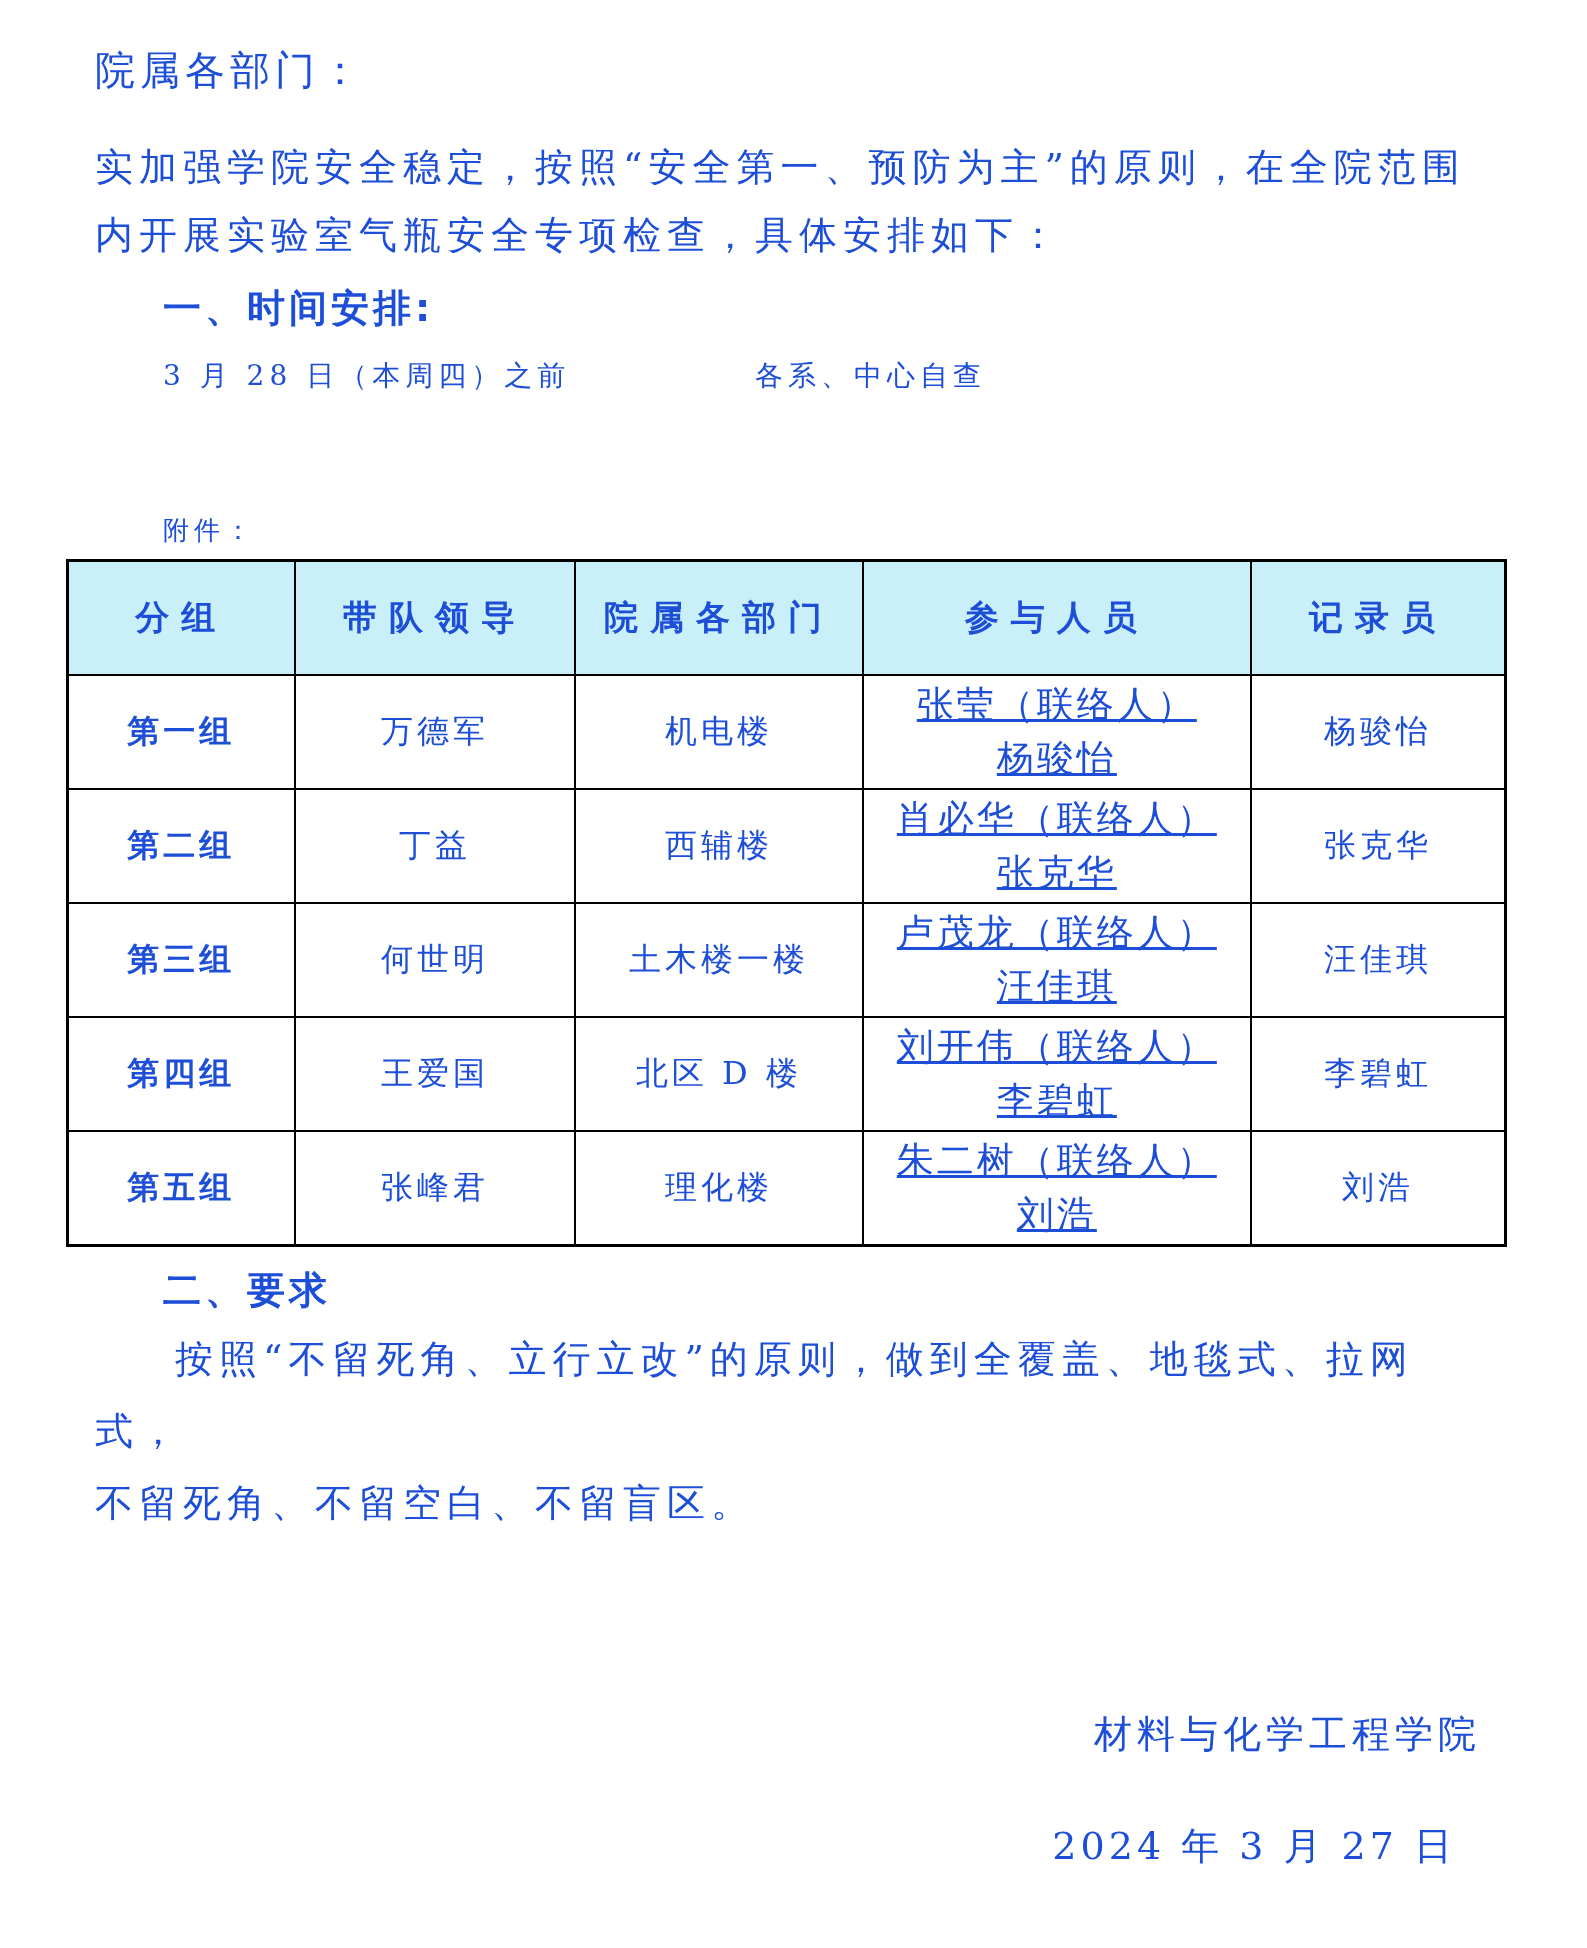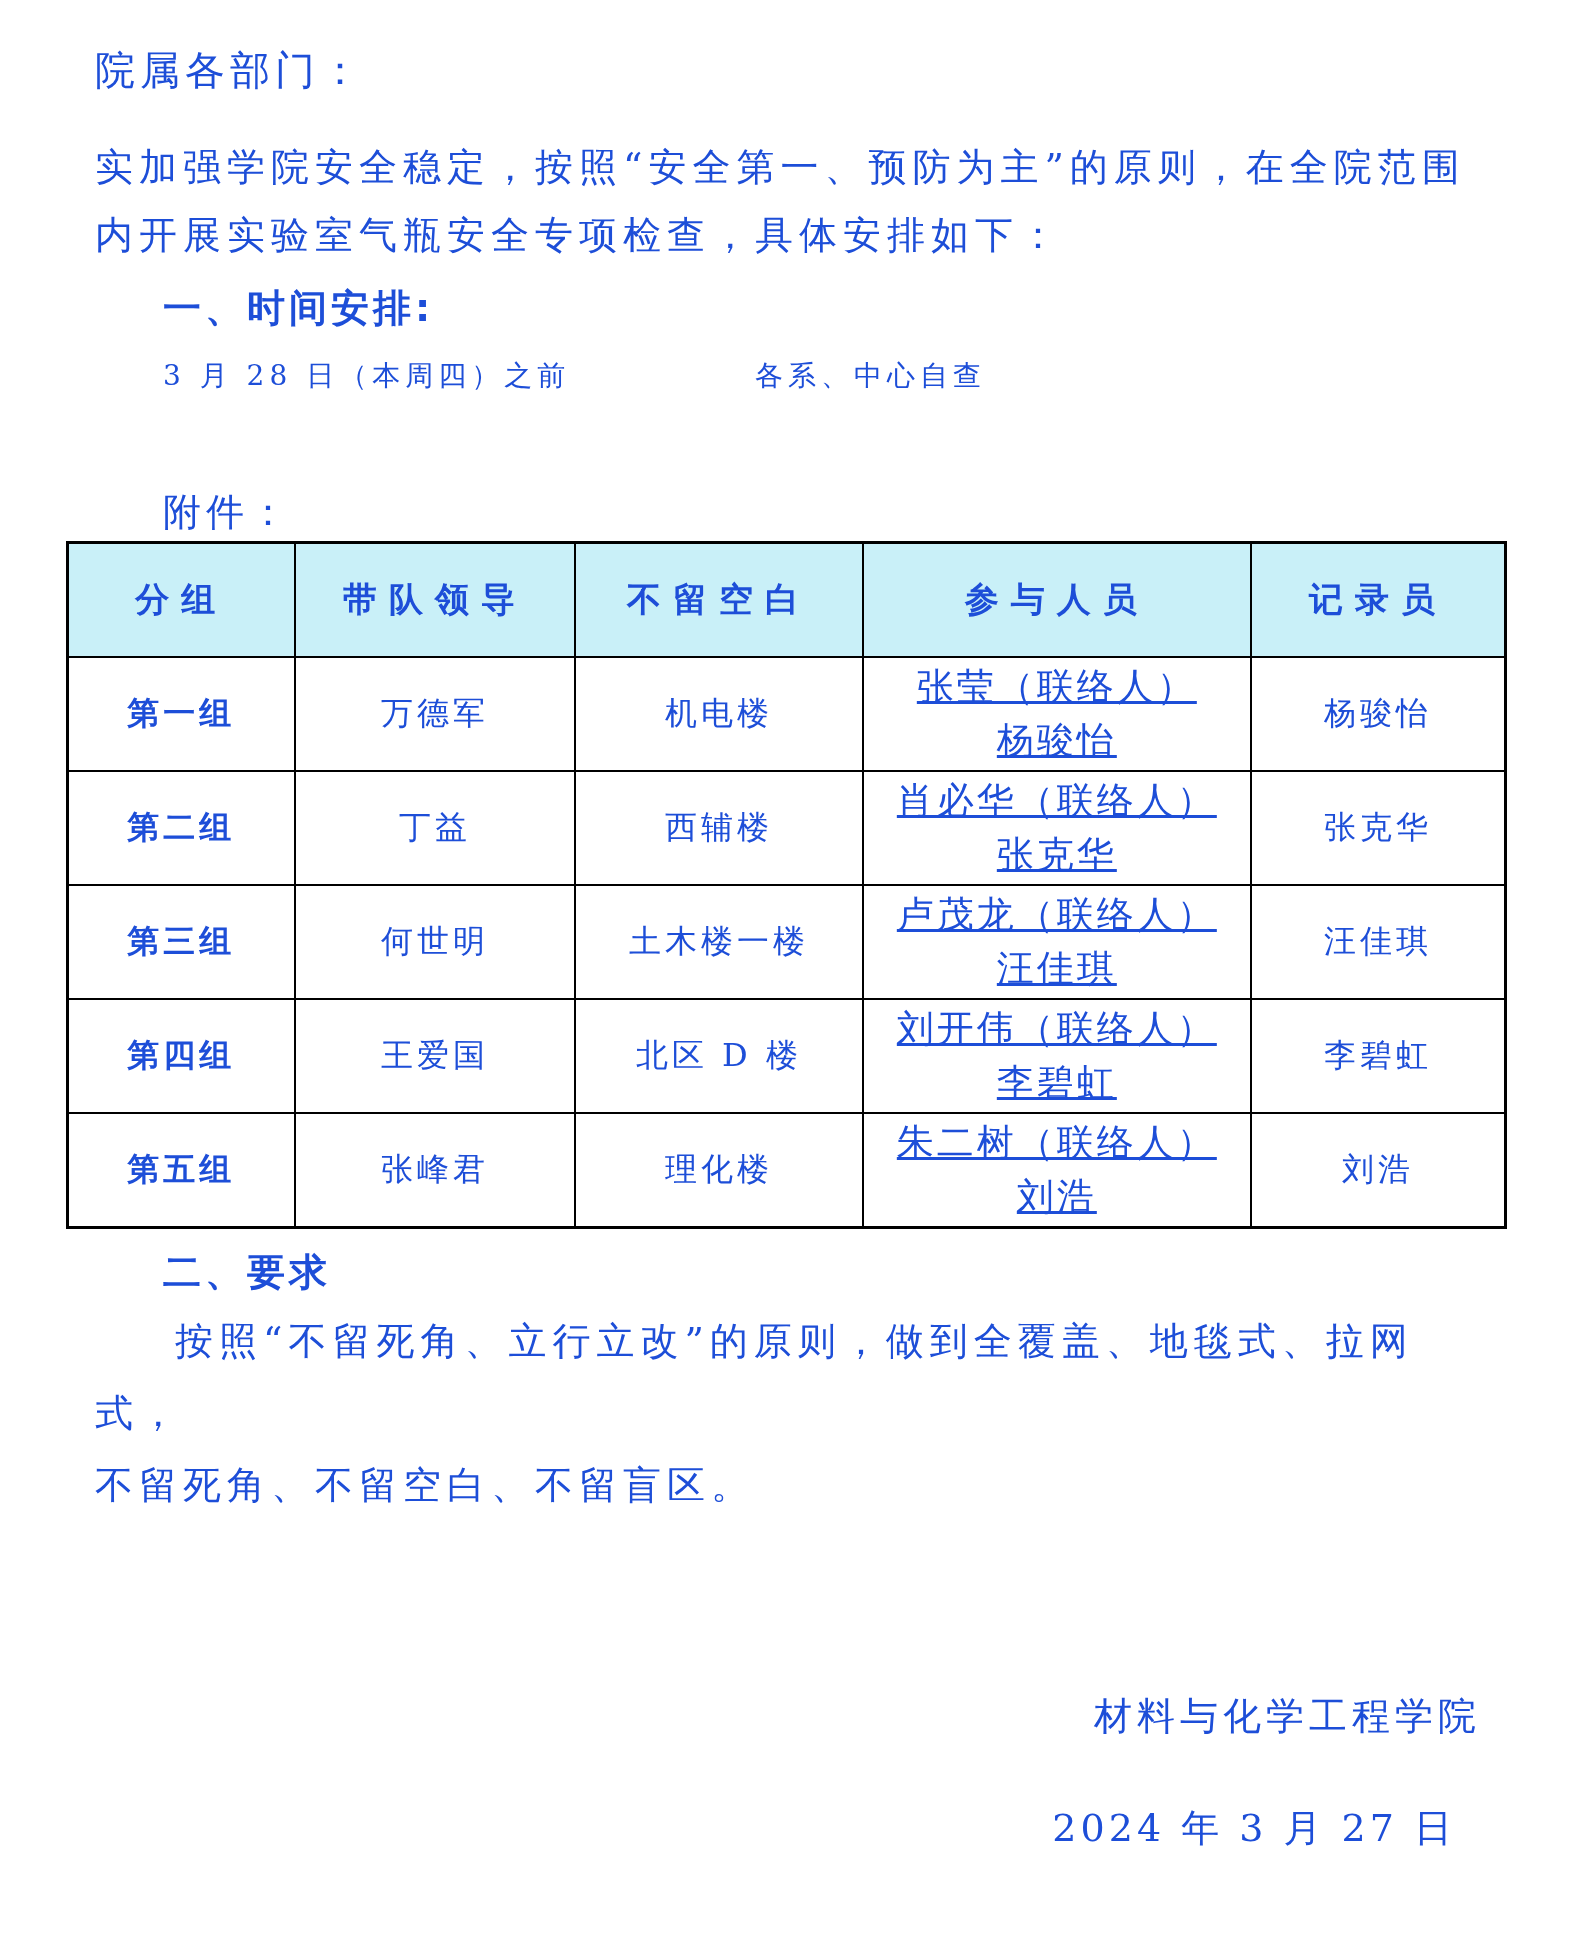--- a/index.html
+++ b/index.html
@@ -30,22 +30,22 @@
   }
   .sec1-heading { margin-top:14px; }
   .schedule-row {
     position:relative;
     margin-left:68px;
     font-size:28px; line-height:70px; height:70px; letter-spacing:5px;
   }
   .schedule-row .activity { position:absolute; left:592px; top:0; }
   .schedule-first { margin-top:8px; }
   .attachment {
-    margin-top:6px; margin-left:68px;
-    font-size:38px; line-height:50px; letter-spacing:5px;
+    margin-top:24px; margin-left:68px;
+    font-size:26px; line-height:50px; letter-spacing:5px;
   }
   table.inspection {
     margin-top:4px; margin-left:-29px;
     width:1441px;
     border-collapse:collapse;
     table-layout:fixed;
     border:3px solid #000;
     padding-left:47px;
   }
   table.inspection th, table.inspection td {
@@ -108,21 +108,21 @@
       <col style="width:15.8%">
         <col style="width:19.5%">
         <col style="width:20%">
         <col style="width:27%">
         <col style="width:17.7%">
     </colgroup>
     <tbody>
         <tr>
       <th>分组</th>
       <th>带队领导</th>
-      <th>不留空白</th>
+      <th>院属各部门</th>
       <th>参与人员</th>
       <th>记录员</th>
     </tr>
     <tr>
       <td class="group-cell">第一组</td>
       <td>万德军</td>
       <td>机电楼</td>
       <td class="participants">
         <div>张莹（联络人）</div>
         <div>杨骏怡</div>

